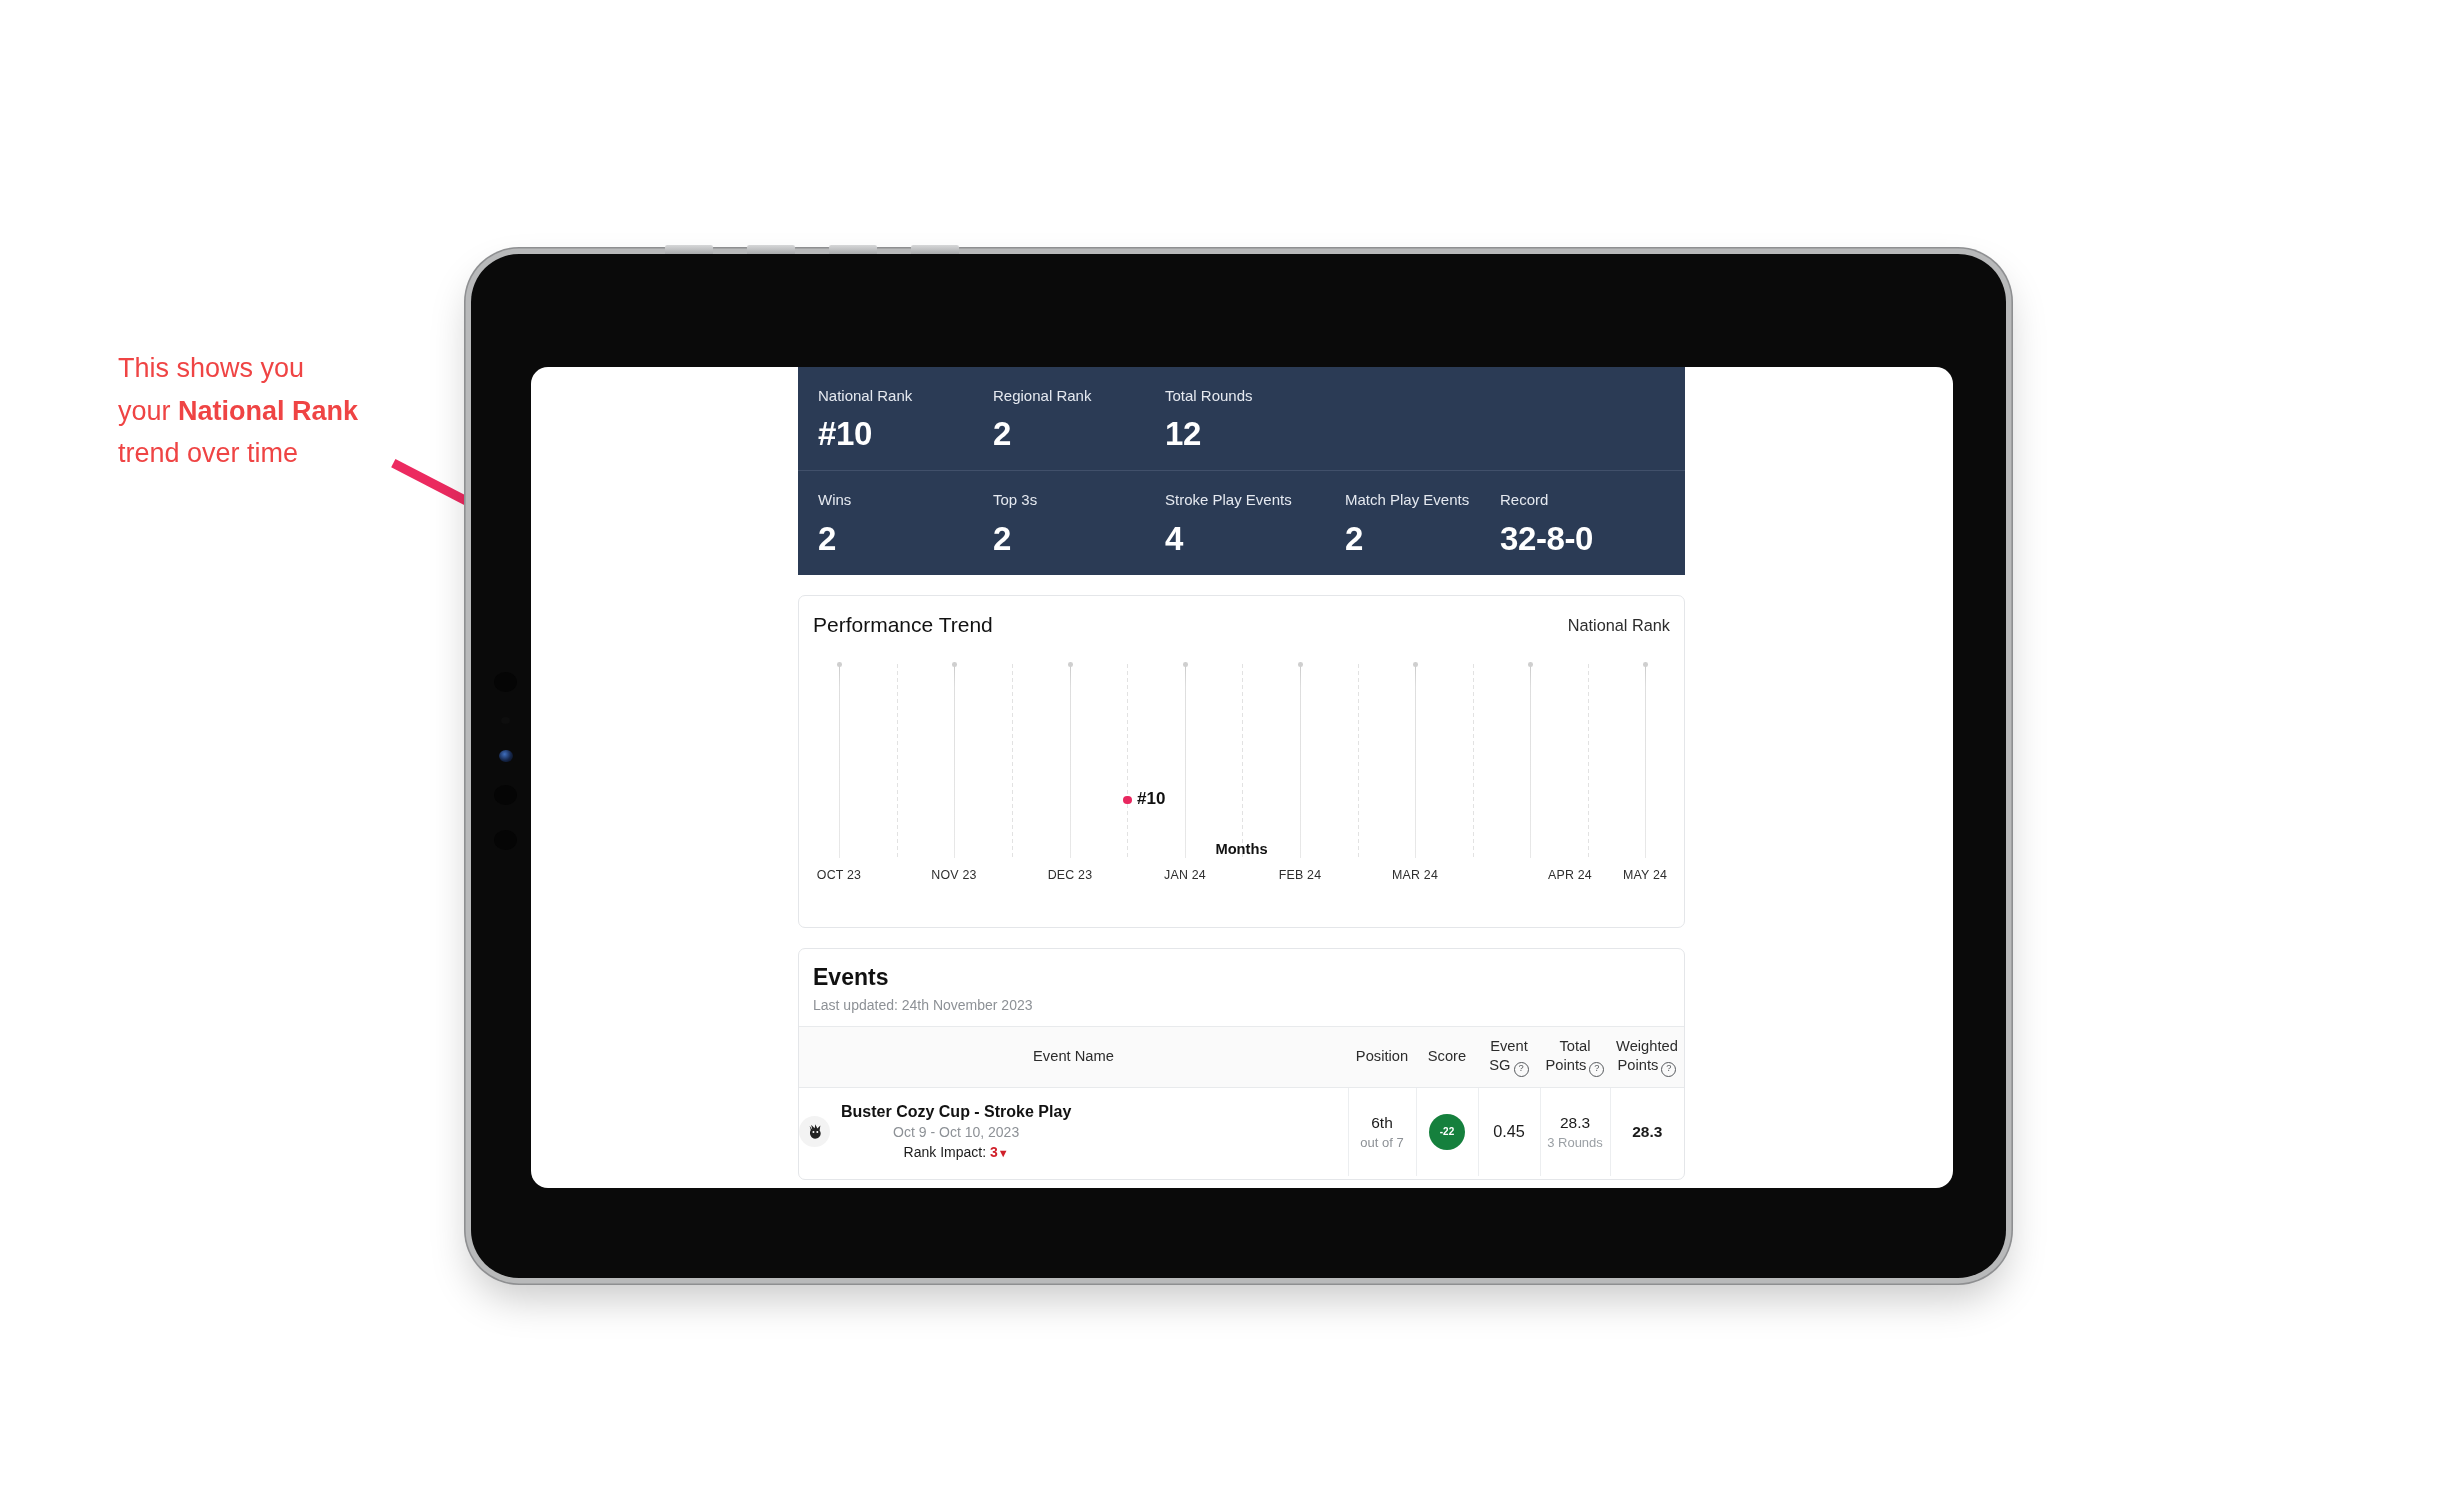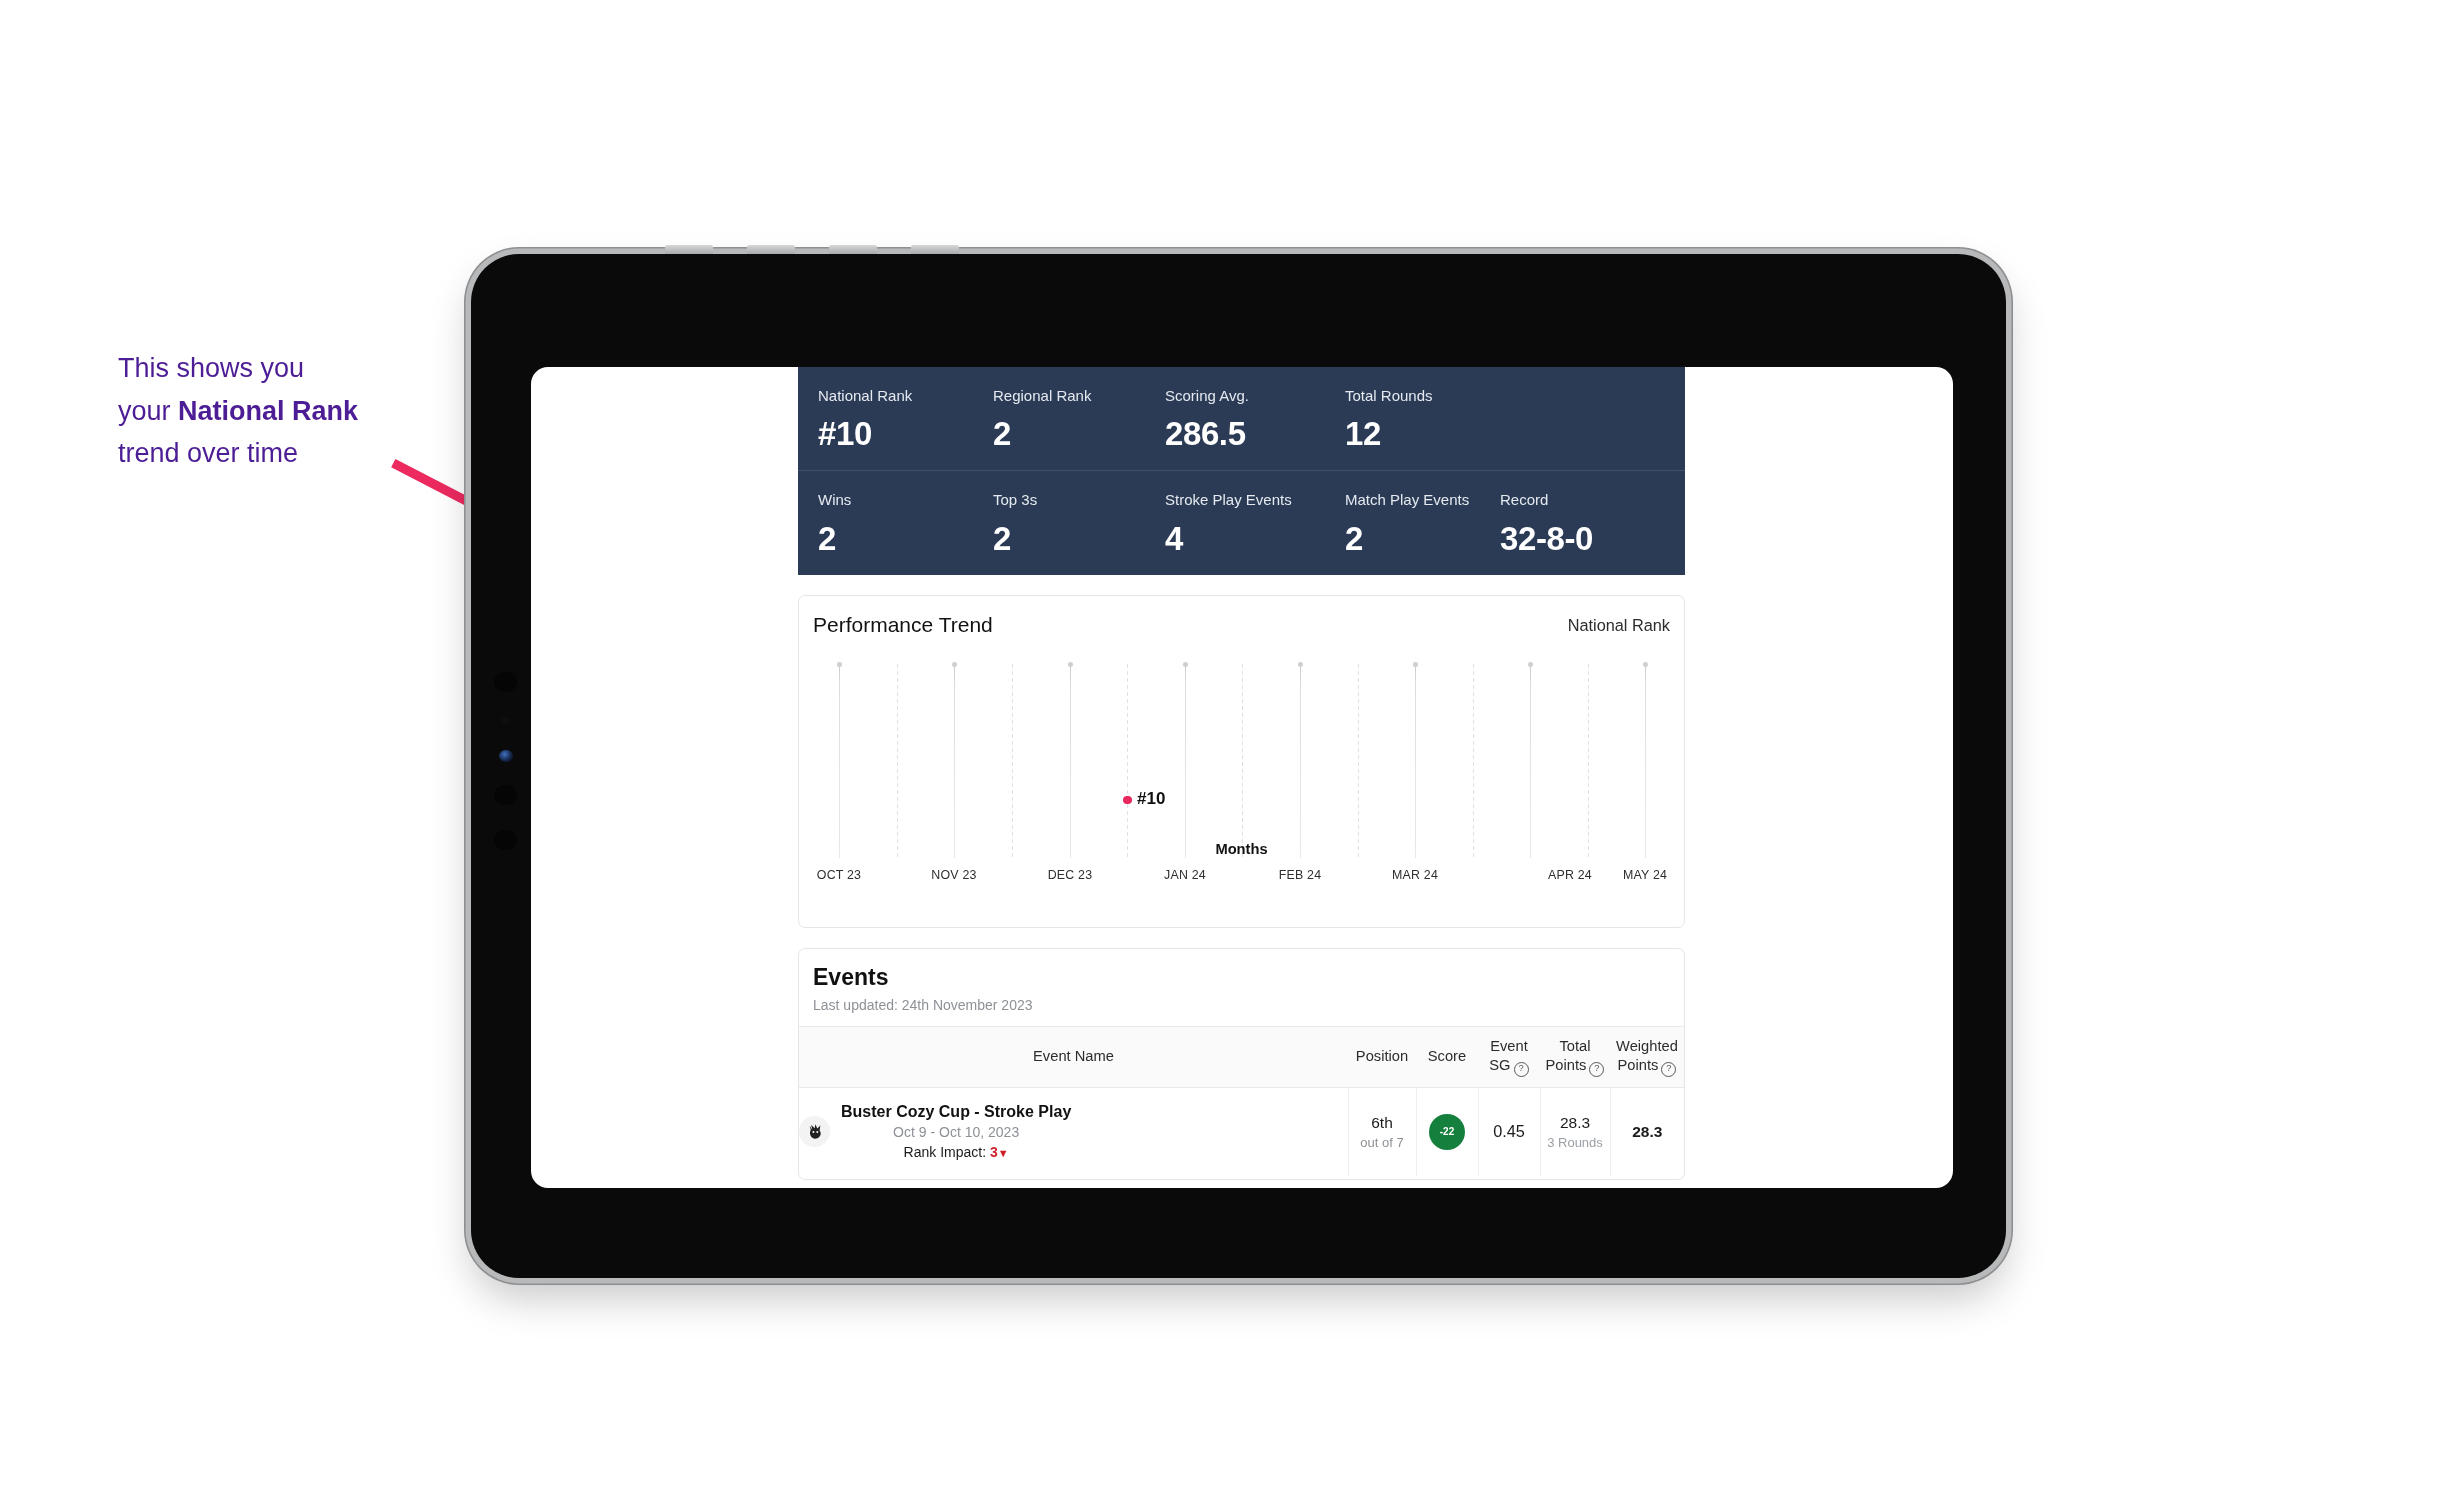--- a/index.html
+++ b/index.html
@@ -17,21 +17,21 @@
   }
 
   
   #annotation {
     position: absolute;
     left: 118px;
     top: 347px;
     width: 325px;
     font-size: 27px;
     line-height: 1.58;
-    color: #4c1d95;
+    color: #ef4444;
     font-family: "Liberation Sans", sans-serif;
   }
   #annotation b { font-weight: 700; }
 
   #arrow-layer {
     position: absolute;
     left: 0; top: 0;
     width: 2462px; height: 1496px;
     pointer-events: none;
   }
@@ -367,24 +367,20 @@
 
       <div id="stats">
         <div class="stat-row first">
           <div class="stat-cell c0">
             <div class="stat-label">National Rank</div>
             <div class="stat-value">#10</div>
           </div>
           <div class="stat-cell c1">
             <div class="stat-label">Regional Rank</div>
             <div class="stat-value">2</div>
-          </div>
-          <div class="stat-cell c2">
-            <div class="stat-label">Scoring Avg.</div>
-            <div class="stat-value">286.5</div>
           </div>
           <div class="stat-cell c3">
             <div class="stat-label">Total Rounds</div>
             <div class="stat-value">12</div>
           </div>
         </div>
 
         <div class="stat-row second">
           <div class="stat-cell c0">
             <div class="stat-label">Wins</div>

